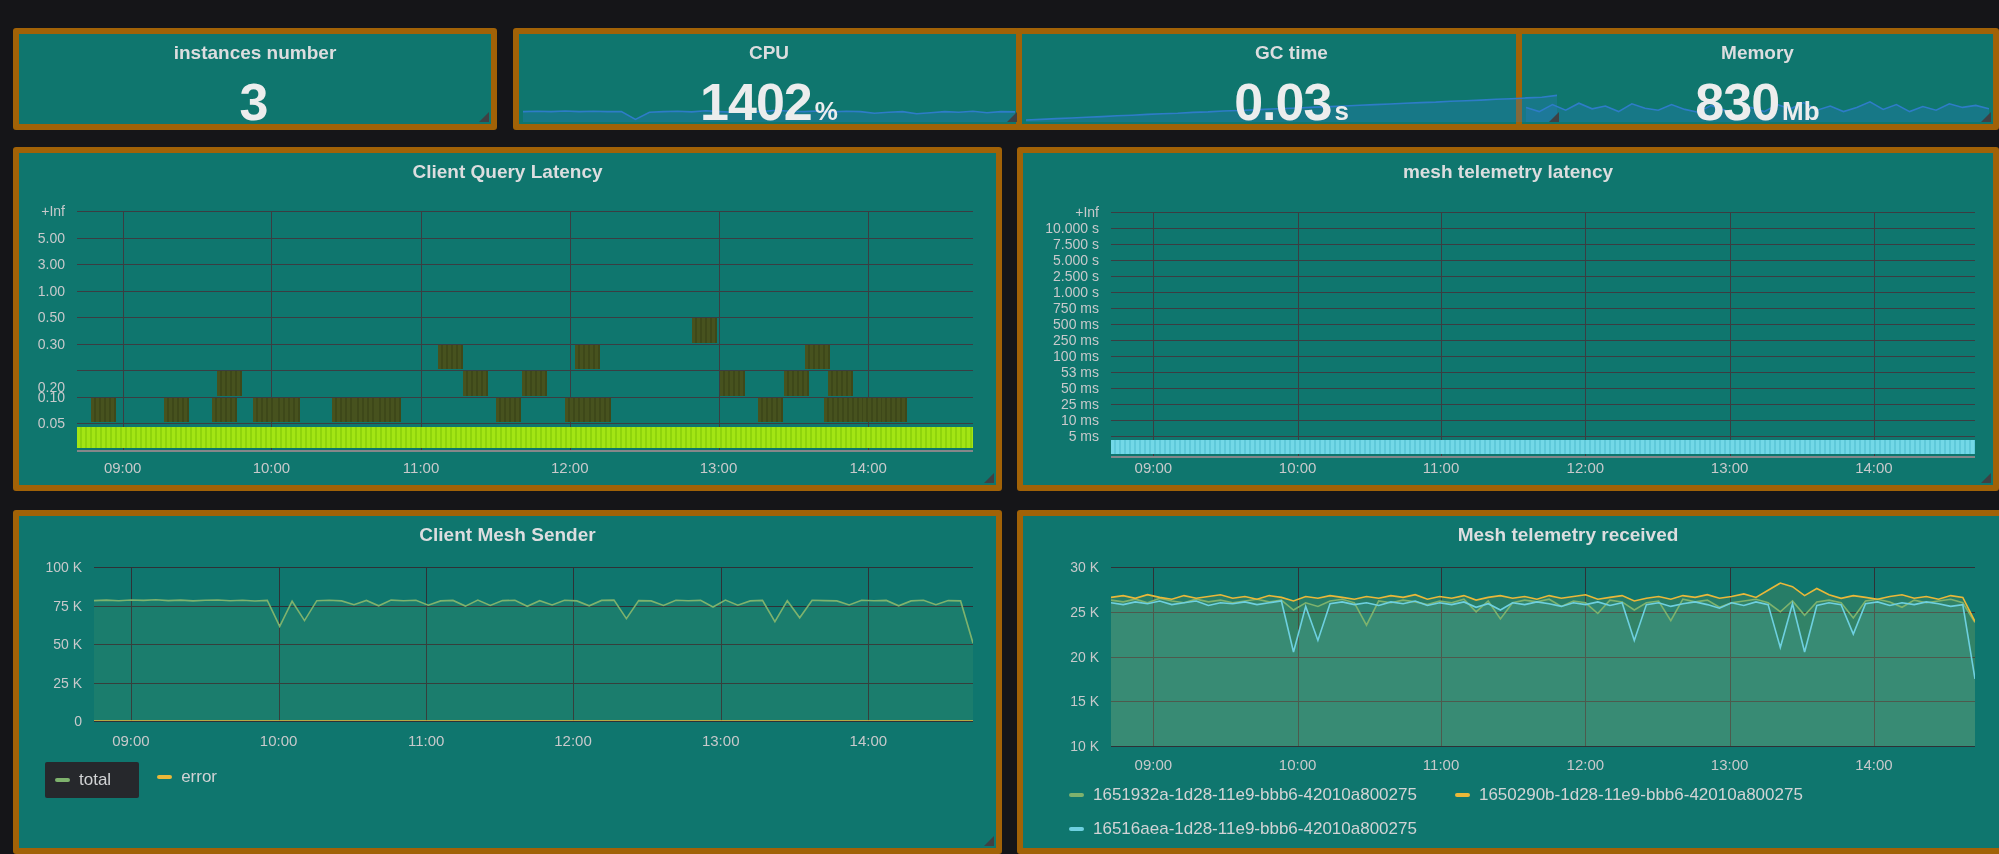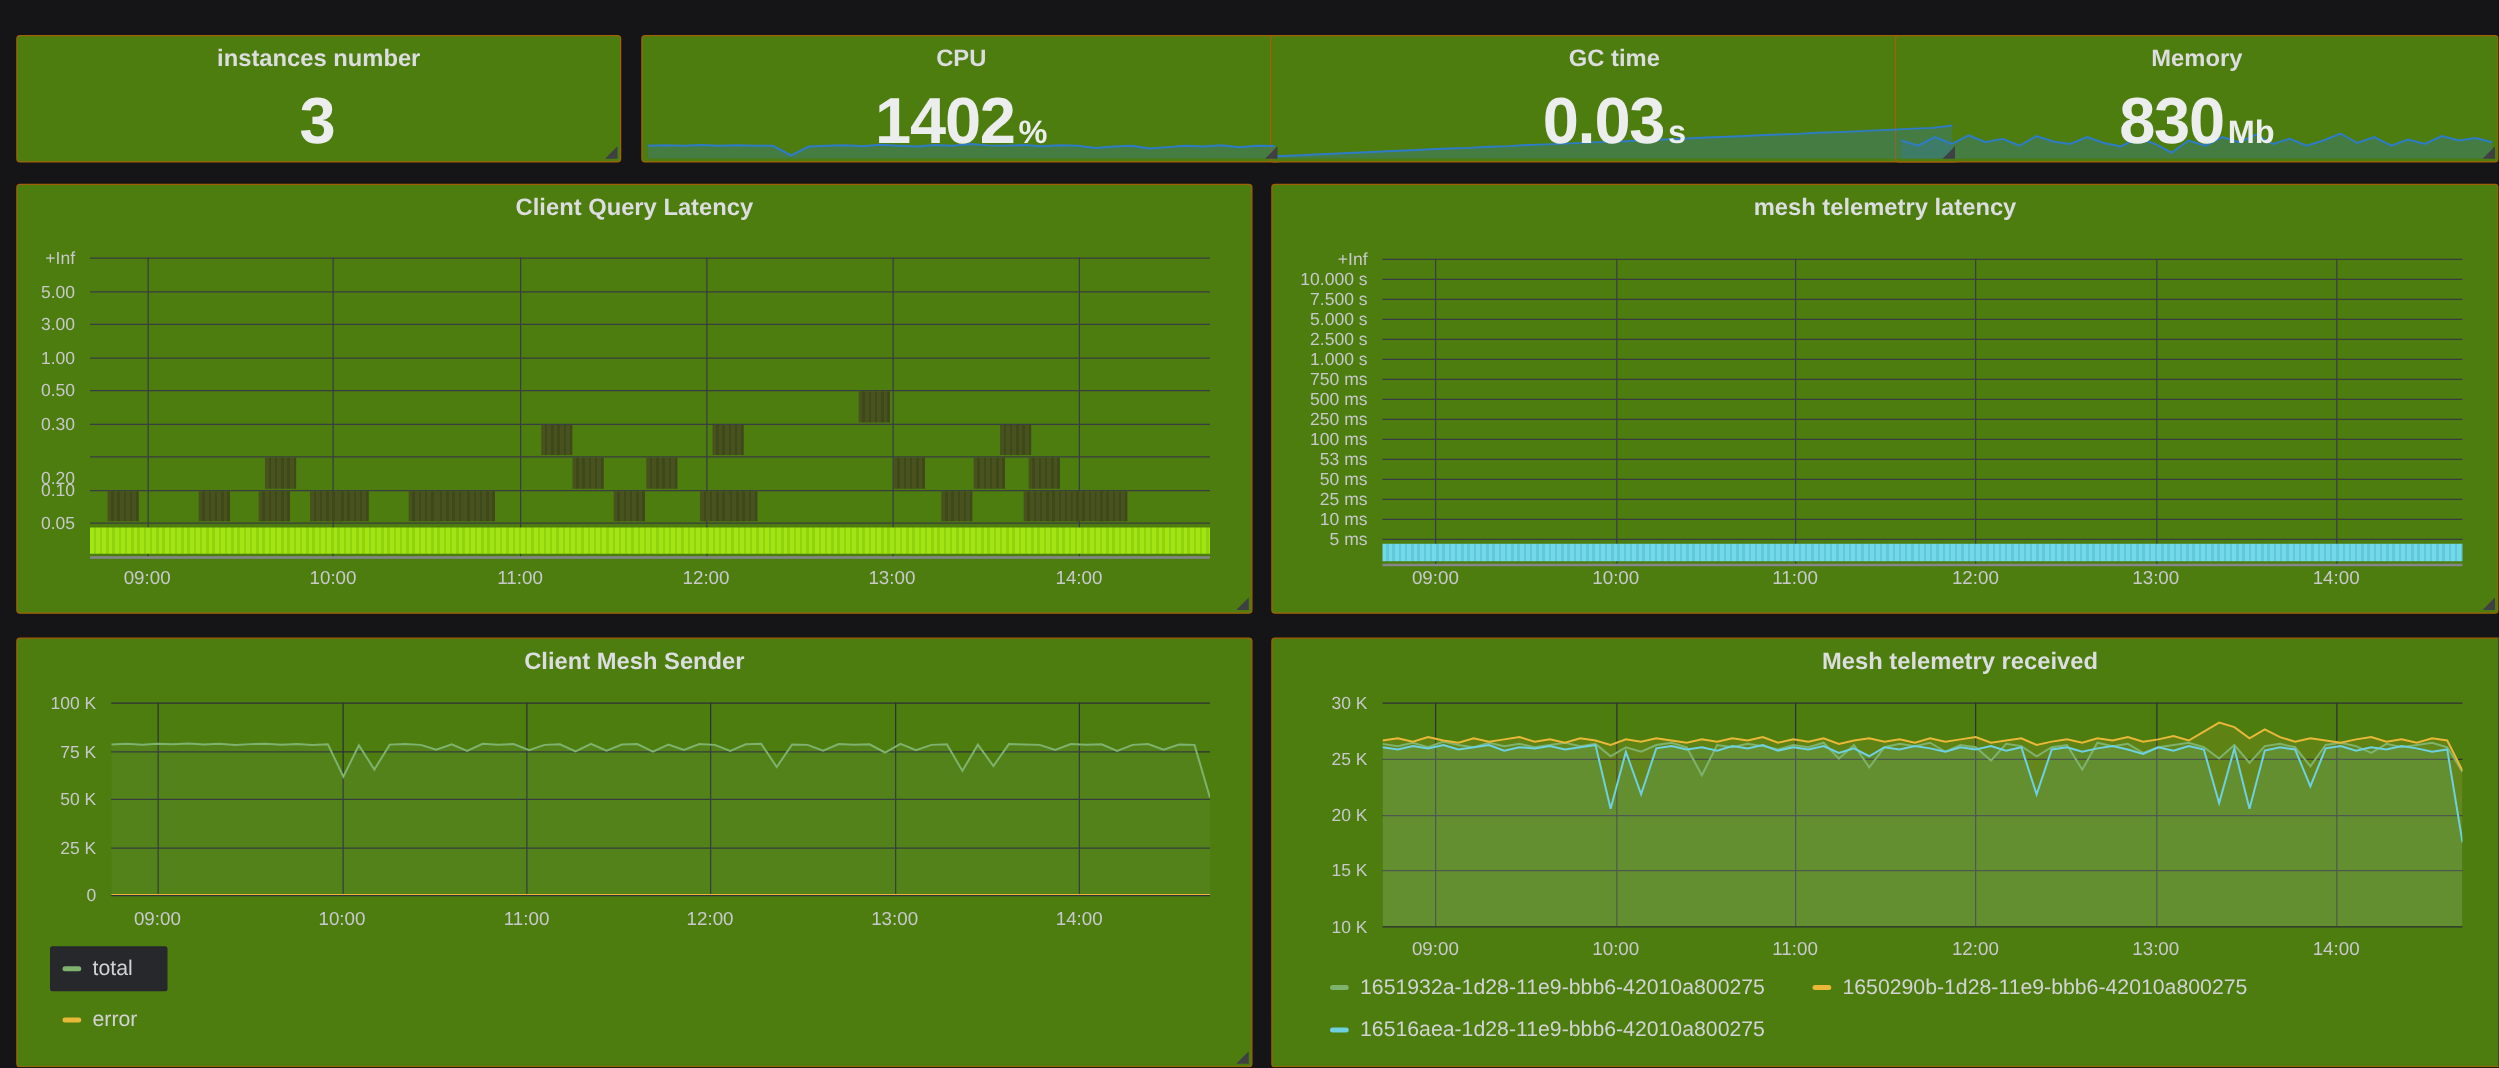--- a/index.html
+++ b/index.html
@@ -1,21 +1,21 @@
 <!DOCTYPE html>
 <html><head>
 <meta charset="utf-8">
 <style>
   * { box-sizing: border-box; margin: 0; padding: 0; }
   html,body { background:#151518; }
   #root {
     position: relative; width: 1999px; height: 854px; overflow: hidden;
     background: #151518; font-family: "Liberation Sans", sans-serif;
   }
-  .panel { position: absolute; background:#4d7c0f; border:1px solid #a16207; border-radius:3px; overflow:hidden; }
+  .panel { position: absolute; background:#0f766e; border:6px solid #a16207; border-radius:3px; overflow:hidden; }
   .h-stat { height:102px; }
   .h-big  { height:344px; }
   .ptitle {
     position:absolute; top:8px; left:0; right:0; text-align:center;
     font-size:19px; font-weight:700; color:#dcdddf; z-index:5;
   }
   
   .bigval { position:absolute; top:40px; left:0; right:0; display:flex; justify-content:center; align-items:baseline; color:#eceded; font-weight:700; z-index:4; }
   .num  { font-size:52px; line-height:56px; letter-spacing:-1px; }
   .unit { font-size:26px; margin-left:3px; }
@@ -26,21 +26,21 @@
   .gl  { position:absolute; height:1px; }
   .vgl { position:absolute; width:1px; }
   .hm .gl, .hm .vgl { background:#3a3d42; }
   .ln .gl, .ln .vgl { background:#2e3136; }
   .cell { position:absolute; }
   .bucket { position:absolute; }
   .axis { position:absolute; height:2px; background:#85878a; }
   .chart-svg { position:absolute; }
   
   .legend { position:absolute; font-size:17px; color:#d2d3d5; z-index:6; }
-  .legend.col { display:flex; flex-direction:column; gap:8px; align-items:flex-start; }
+  .legend.col { display:flex; gap:8px; align-items:flex-start; }
   .legend.row { display:flex; flex-wrap:wrap; gap:4px 18px; }
   .litem { display:flex; align-items:center; padding:5px 10px; cursor:pointer; }
   .litem.hl { background:#26282c; border-radius:2px; padding:8px 28px 8px 10px; }
   .sw { width:15px; height:4px; border-radius:2px; margin-right:9px; flex:none; }
   .rsz { position:absolute; right:2px; bottom:2px; width:0; height:0;
          border-left:10px solid transparent; border-bottom:10px solid #3f4043; z-index:7; }
 </style>
 </head>
 <body>
 

